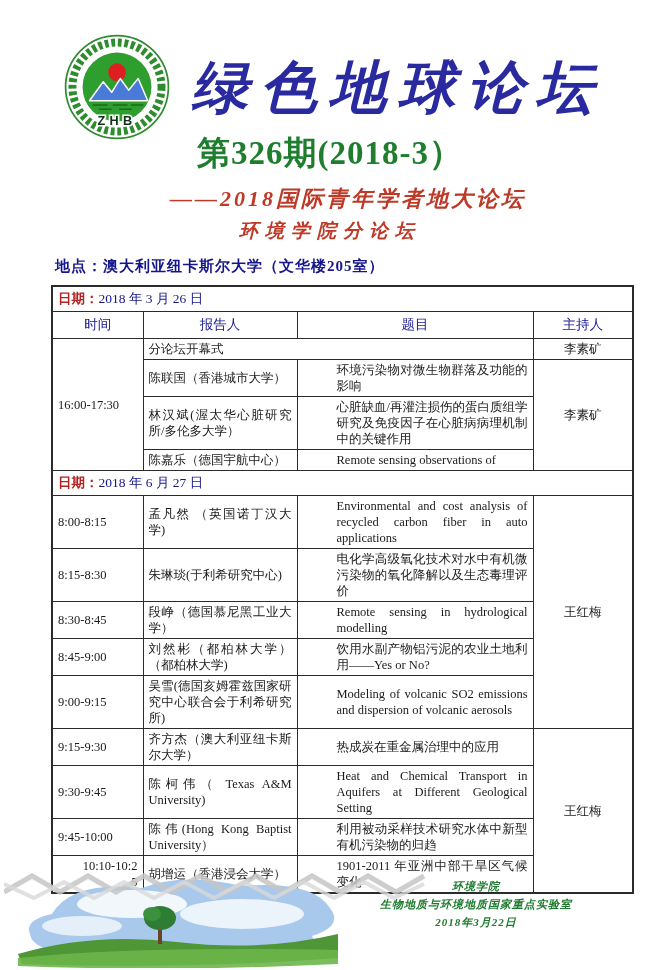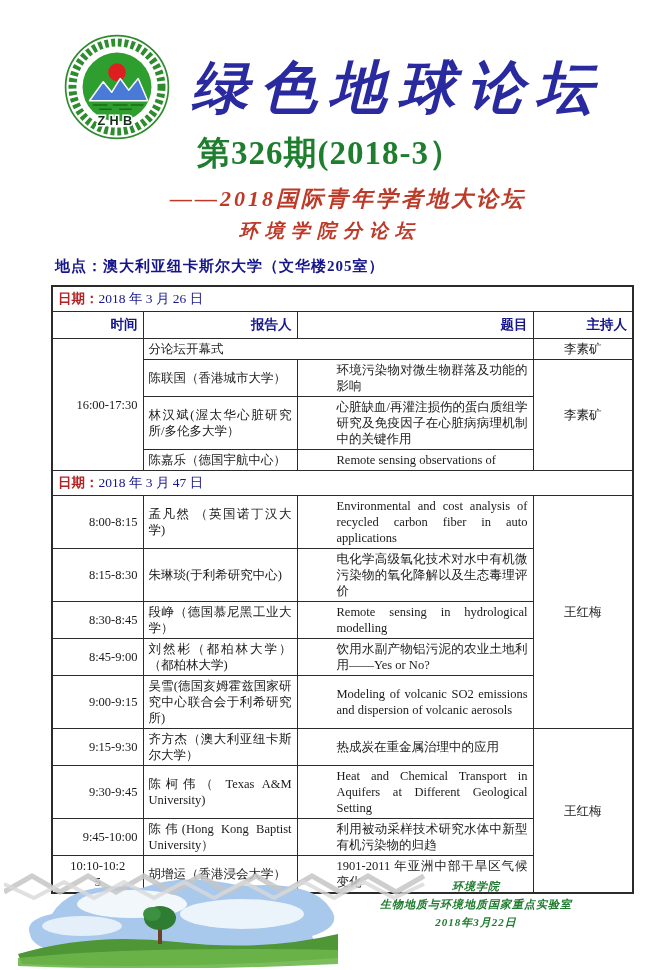--- a/index.html
+++ b/index.html
@@ -18,26 +18,26 @@
   .subtitle2{position:absolute;left:0;top:218px;width:100%;text-align:center;
       font-size:19px;font-weight:bold;font-style:italic;letter-spacing:7px;color:var(--subtitle-red);}
   .venue-line{position:absolute;left:55px;top:257px;font-size:15px;font-weight:bold;
       color:var(--navy);letter-spacing:1px;}
 
   
   table.schedule{position:absolute;left:51px;top:285px;width:581px;border-collapse:collapse;
       table-layout:fixed;border:2px solid var(--line);}
   .schedule td,.schedule th{border:1px solid var(--line);padding:2px 5px;font-size:12.5px;
       line-height:16px;vertical-align:middle;word-break:break-word;}
-  .schedule th{color:var(--navy);font-weight:bold;text-align:right;height:22px;font-size:13.5px;}
+  .schedule th{color:var(--navy);font-weight:normal;text-align:center;height:22px;font-size:13.5px;}
   .schedule td.date-cell{height:20px;font-size:13.5px;text-align:left;}
   .date-label{color:var(--date-red);font-weight:bold;}
   .date-value{color:var(--navy);}
-  .schedule td.time{text-align:right;}
-  .schedule td.time-wrap{white-space:pre-line;text-align:center;}
+  .schedule td.time{text-align:left;}
+  .schedule td.time-wrap{white-space:pre-line;text-align:right;}
   .schedule td.speaker{text-align:justify;text-align-last:left;}
   .schedule td.title{text-align:justify;text-align-last:left;padding-left:39px;}
   .schedule td.host{text-align:center;}
 
   
   .welcome-wrap{position:absolute;left:8px;top:846px;width:430px;height:64px;z-index:3;}
   .squiggle{position:absolute;left:-4px;top:12px;z-index:1;}
   .welcome-text{position:relative;z-index:3;font-size:38px;font-weight:bold;letter-spacing:3px;
       font-family:"Liberation Serif","DejaVu Serif",serif;white-space:nowrap;}
   .landscape{position:absolute;left:12px;top:874px;z-index:2;}
@@ -101,21 +101,21 @@
         </tr>
         <tr>
           <td class="speaker">林汉斌(渥太华心脏研究所/多伦多大学）</td>
           <td class="title">心脏缺血/再灌注损伤的蛋白质组学研究及免疫因子在心脏病病理机制中的关键作用</td>
         </tr>
         <tr>
           <td class="speaker">陈嘉乐（德国宇航中心）</td>
           <td class="title">Remote sensing observations of</td>
         </tr>
         <tr>
-          <td colspan="4" class="date-cell"><span class="date-label">日期：</span><span class="date-value">2018 年 3 月 47 日</span></td>
+          <td colspan="4" class="date-cell"><span class="date-label">日期：</span><span class="date-value">2018 年 6 月 27 日</span></td>
         </tr>
         <tr>
           <td class="time">8:00-8:15</td>
           <td class="speaker">孟凡然 （英国诺丁汉大学)</td>
           <td class="title">Environmental and cost analysis of recycled carbon fiber in auto applications</td>
           <td class="host" rowspan="5">王红梅</td>
         </tr>
         <tr>
           <td class="time">8:15-8:30</td>
           <td class="speaker">朱琳琰(于利希研究中心)</td>

